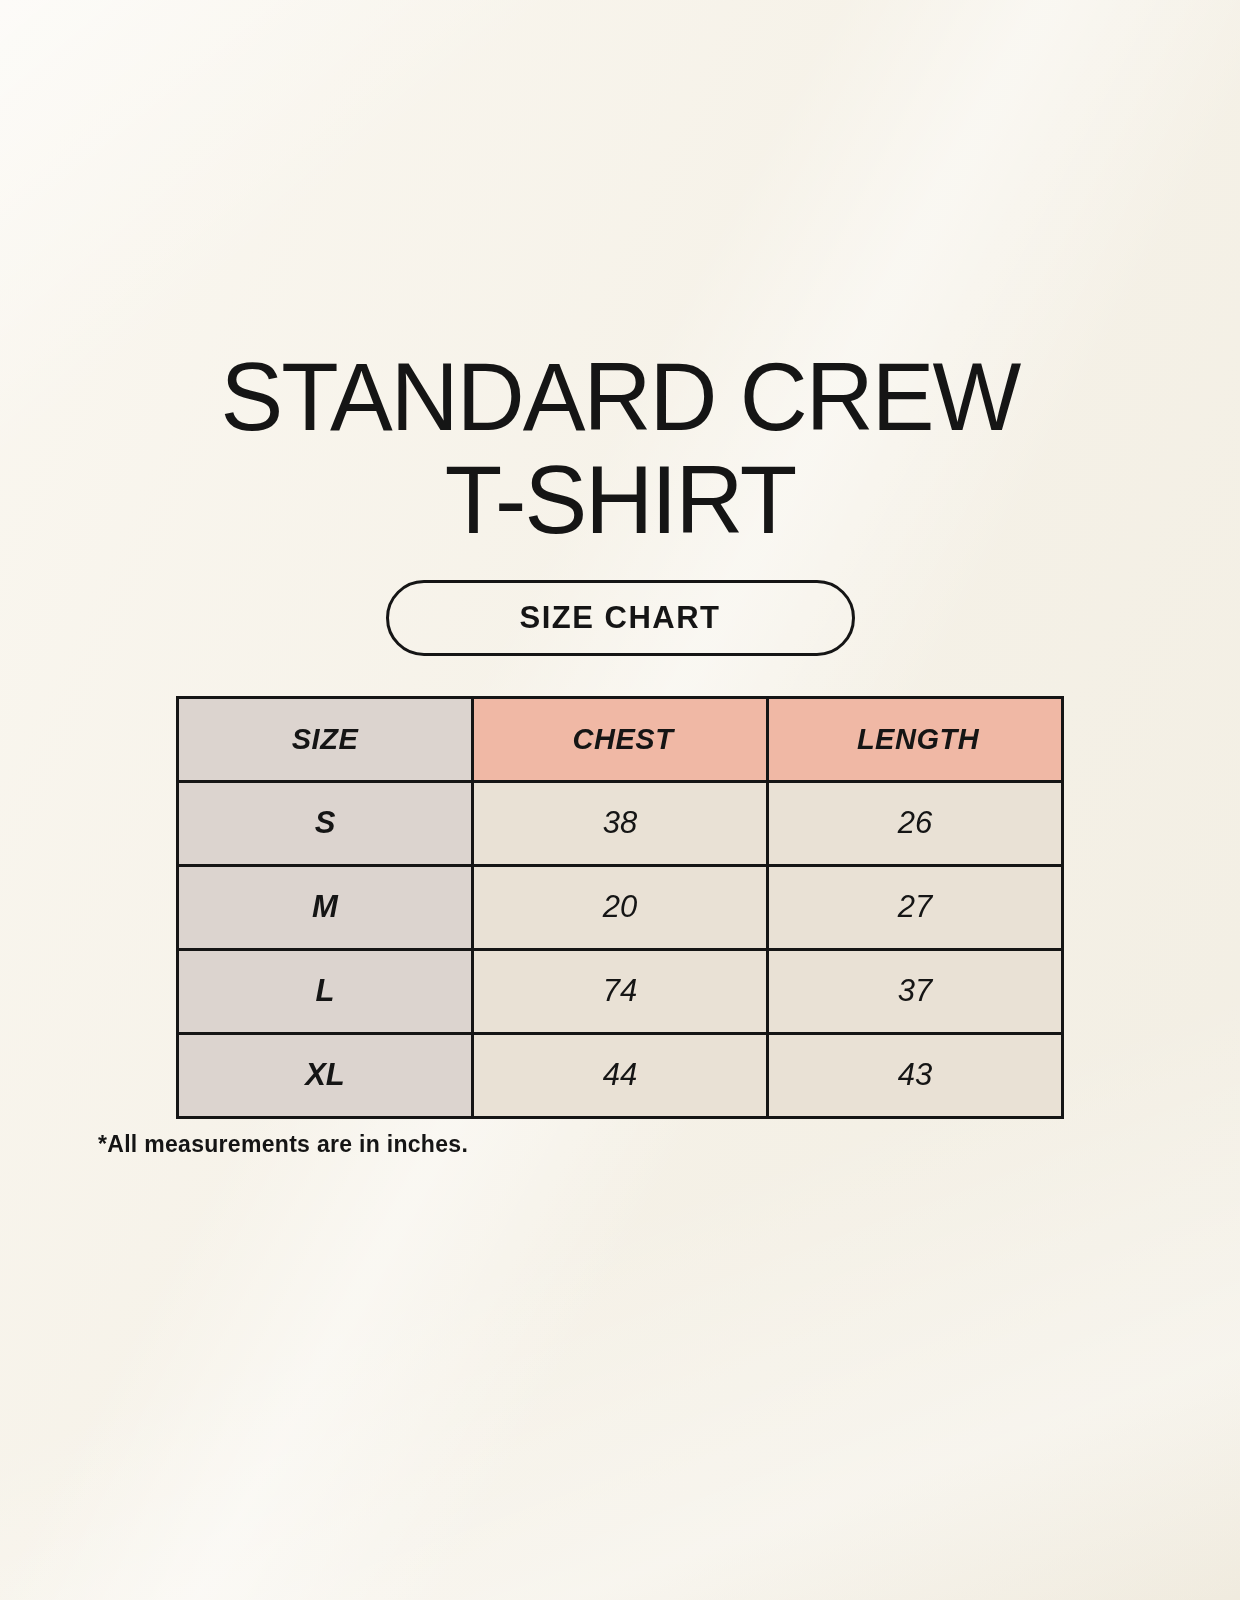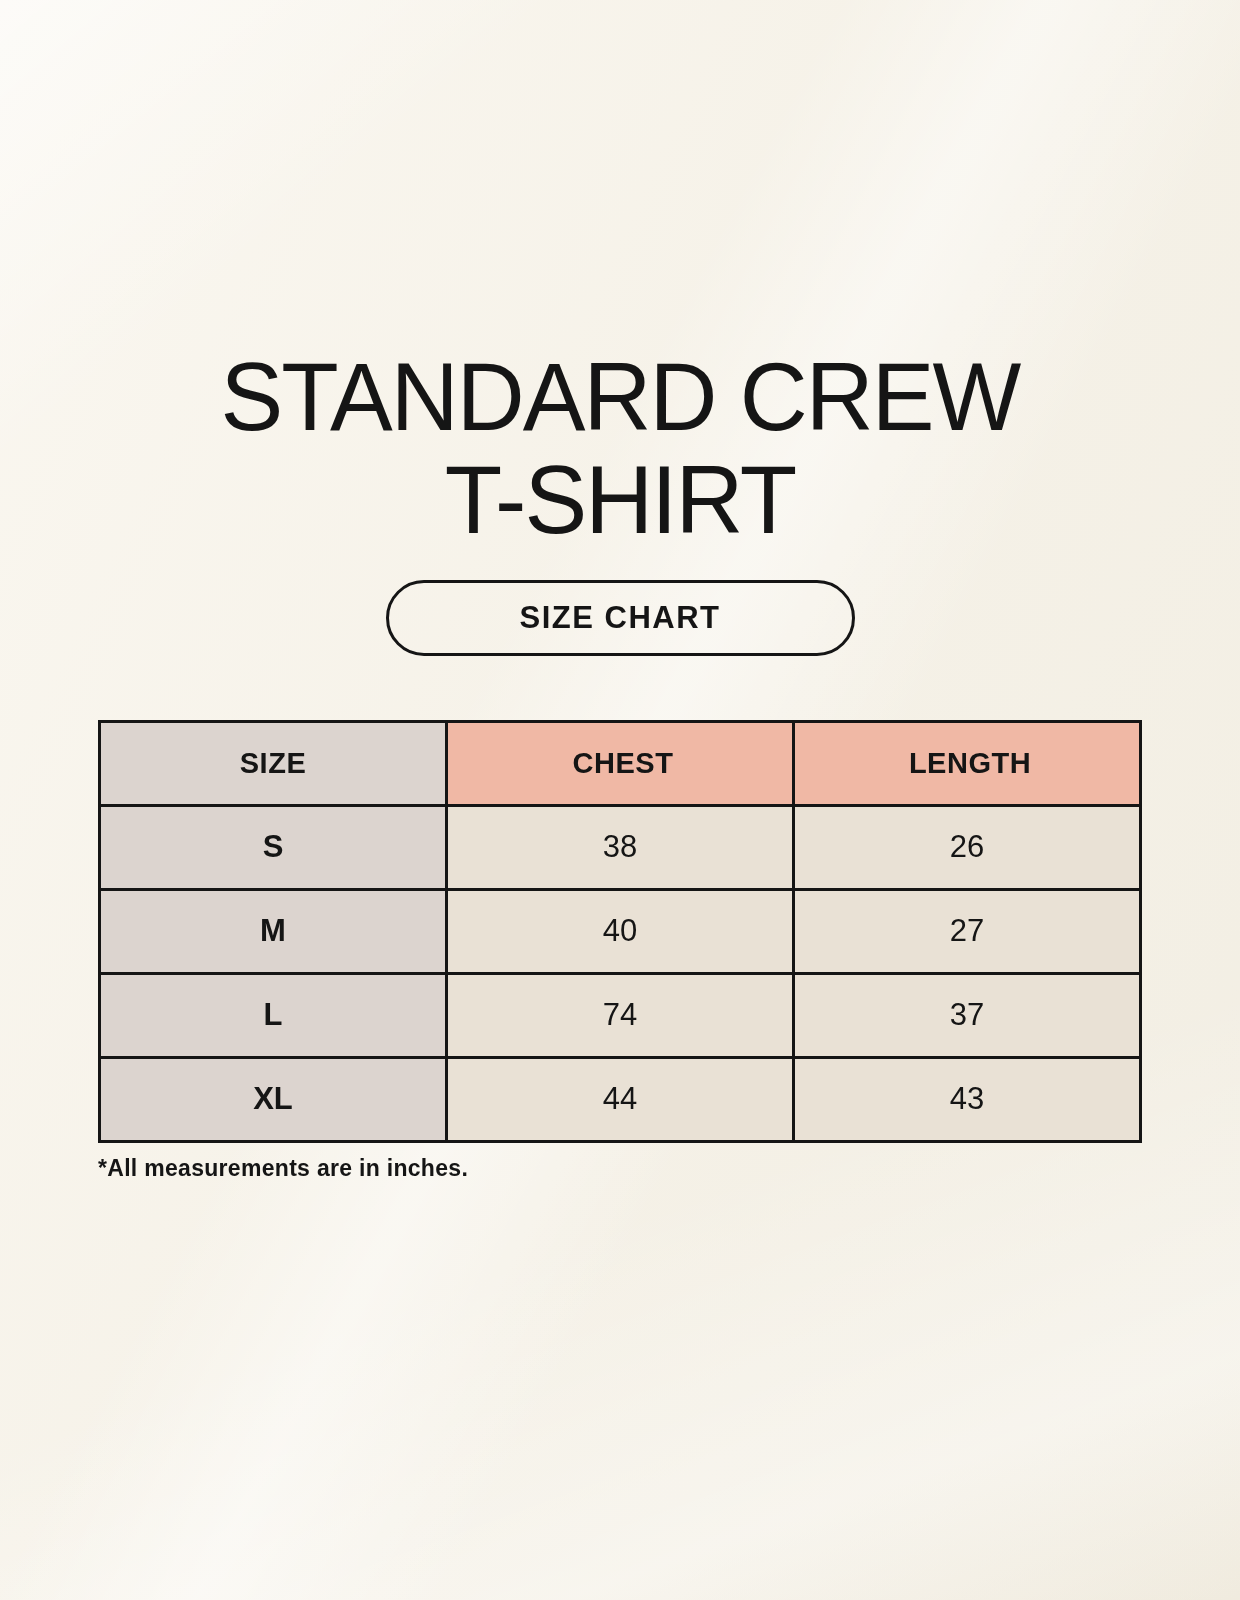--- a/index.html
+++ b/index.html
@@ -48,24 +48,25 @@
     display: flex;
     align-items: center;
     justify-content: center;
     font-size: 31px;
     font-weight: 700;
     letter-spacing: 1.5px;
     color: var(--text);
     cursor: pointer;
   }
   table.size-table {
-    width: 1044px;
-    margin: 64px auto 0;
+    width: 888px;
+    margin: 40px auto 0;
     border-collapse: collapse;
     table-layout: fixed;
+    font-style: italic;
   }
   .size-table td, .size-table th {
     border: 3px solid var(--border);
     height: 84px;
     text-align: center;
     vertical-align: middle;
     font-size: 31px;
   }
   .size-table th {
     font-weight: 700;
@@ -109,21 +110,21 @@
       </tr>
     </thead>
     <tbody>
       <tr>
         <td class="cell-size">S</td>
         <td class="cell-data">38</td>
         <td class="cell-data">26</td>
       </tr>
       <tr>
         <td class="cell-size">M</td>
-        <td class="cell-data">40</td>
+        <td class="cell-data">20</td>
         <td class="cell-data">27</td>
       </tr>
       <tr>
         <td class="cell-size">L</td>
         <td class="cell-data">74</td>
         <td class="cell-data">37</td>
       </tr>
       <tr>
         <td class="cell-size">XL</td>
         <td class="cell-data">44</td>

